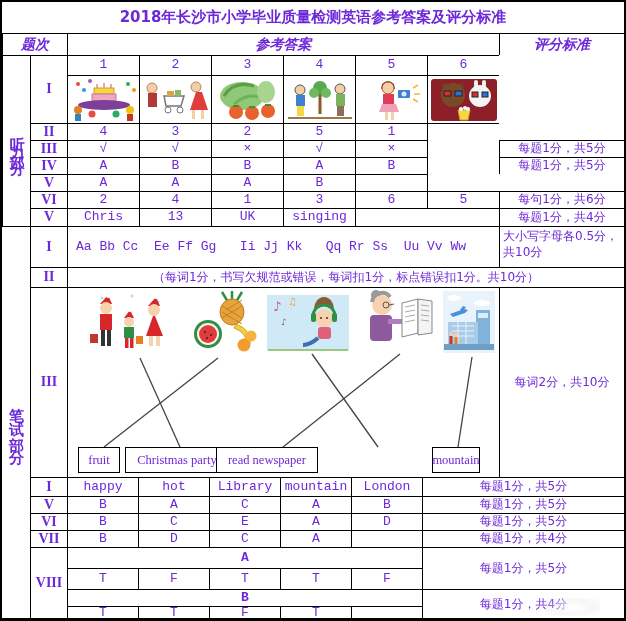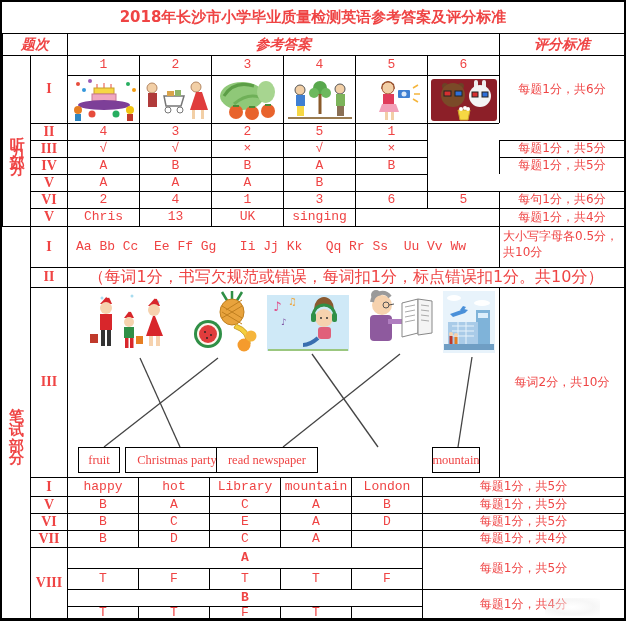--- a/index.html
+++ b/index.html
@@ -1,32 +1,32 @@
 <!DOCTYPE html>
 <html><head>
 <meta charset="utf-8">
 <style>
   html,body{margin:0;padding:0;background:#fff;}
-  .page{position:relative;width:626px;height:621px;background:#fff;color:#ef4444;
+  .page{position:relative;width:626px;height:621px;background:#fff;color:#6d28d9;
         font-family:"DejaVu Sans",sans-serif;overflow:hidden;}
   .frame{position:absolute;inset:0;border:2px solid #000;border-bottom-width:3px;pointer-events:none;z-index:50;}
   .abs{position:absolute;}
   .band{position:absolute;display:grid;}
   .c{border-left:1px solid #000;border-top:1px solid #000;display:flex;align-items:center;
      justify-content:center;overflow:hidden;line-height:1.15;background:#fff;}
   .title{display:flex;align-items:center;justify-content:center;font-size:15px;font-weight:bold;}
   .hd{font-size:14px;font-weight:bold;}
   .num{font-family:"Liberation Serif",serif;font-weight:bold;font-size:14px;}
   .ans{font-family:"Liberation Mono",monospace;font-size:13px;}
   .score{font-size:12px;padding:0 2px;white-space:nowrap;}
   .score-wrap{font-size:12px;padding:1px 3px;white-space:normal;justify-content:flex-start;
               align-items:flex-start;text-align:left;line-height:1.35;}
   .letters{font-family:"Liberation Mono",monospace;font-size:13px;justify-content:flex-start;
            padding-left:8px;white-space:pre;}
-  .note{font-size:16px;white-space:nowrap;}
+  .note{font-size:12px;white-space:nowrap;}
   .vtext{writing-mode:vertical-lr;text-orientation:upright;font-weight:bold;font-size:15px;}
   .canvas{position:relative;background:#fff;border-left:1px solid #000;border-top:1px solid #000;}
   .mlabel{position:absolute;top:159px;height:26px;border:1px solid #000;display:flex;align-items:center;
           justify-content:center;font-family:"Liberation Serif",serif;font-size:12.5px;background:#fff;box-sizing:border-box;}
   .bold{font-weight:bold;}
   svg{display:block;}
 </style>
 </head>
 <body>
 
@@ -44,21 +44,20 @@
   <div class="band" style="left:2px;top:55px;width:622px;height:171px;grid-template-columns:28px 37px repeat(6,72px) 1fr;grid-template-rows:20px 48px 17px 17px 17px 17px 17px 18px;">
     <div class="c vtext" style="grid-area:1/1/9/2;letter-spacing:8px;">听力部分</div>
 
     <div class="c num" style="grid-area:1/2/3/3">I</div>
     <div class="c ans" style="grid-area:1/3">1</div>
     <div class="c ans" style="grid-area:1/4">2</div>
     <div class="c ans" style="grid-area:1/5">3</div>
     <div class="c ans" style="grid-area:1/6">4</div>
     <div class="c ans" style="grid-area:1/7">5</div>
     <div class="c ans" style="grid-area:1/8">6</div>
-    <div class="c score" style="grid-area:1/9/3/10">每题1分，共6分</div>
 
     <div class="c" style="grid-area:2/3">
       <svg width="68" height="44" viewBox="0 0 68 44">
         <circle cx="8" cy="6" r="2" fill="#e74c3c"></circle>
           <circle cx="20" cy="3" r="2" fill="#9b59b6"></circle>
         <circle cx="58" cy="6" r="2" fill="#27ae60"></circle>
           <circle cx="64" cy="12" r="2" fill="#f39c12"></circle>
         <circle cx="14" cy="12" r="2" fill="#3498db"></circle>
         <line x1="27" y1="6" x2="27" y2="10" stroke="#e74c3c"></line>
           <line x1="34" y1="5" x2="34" y2="10" stroke="#e74c3c"></line>

